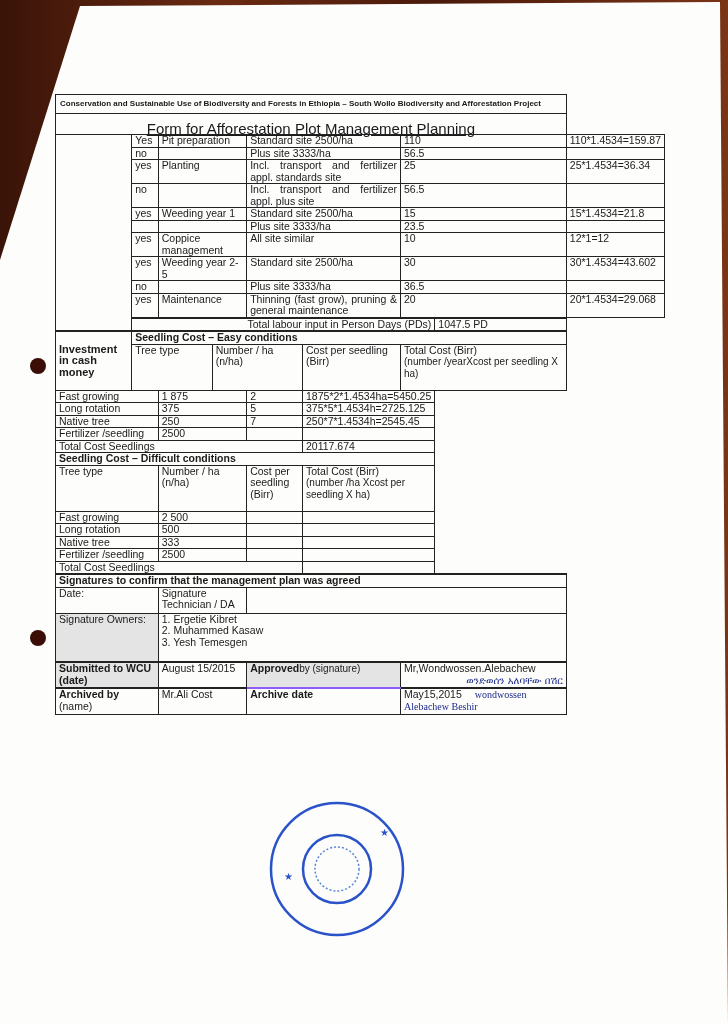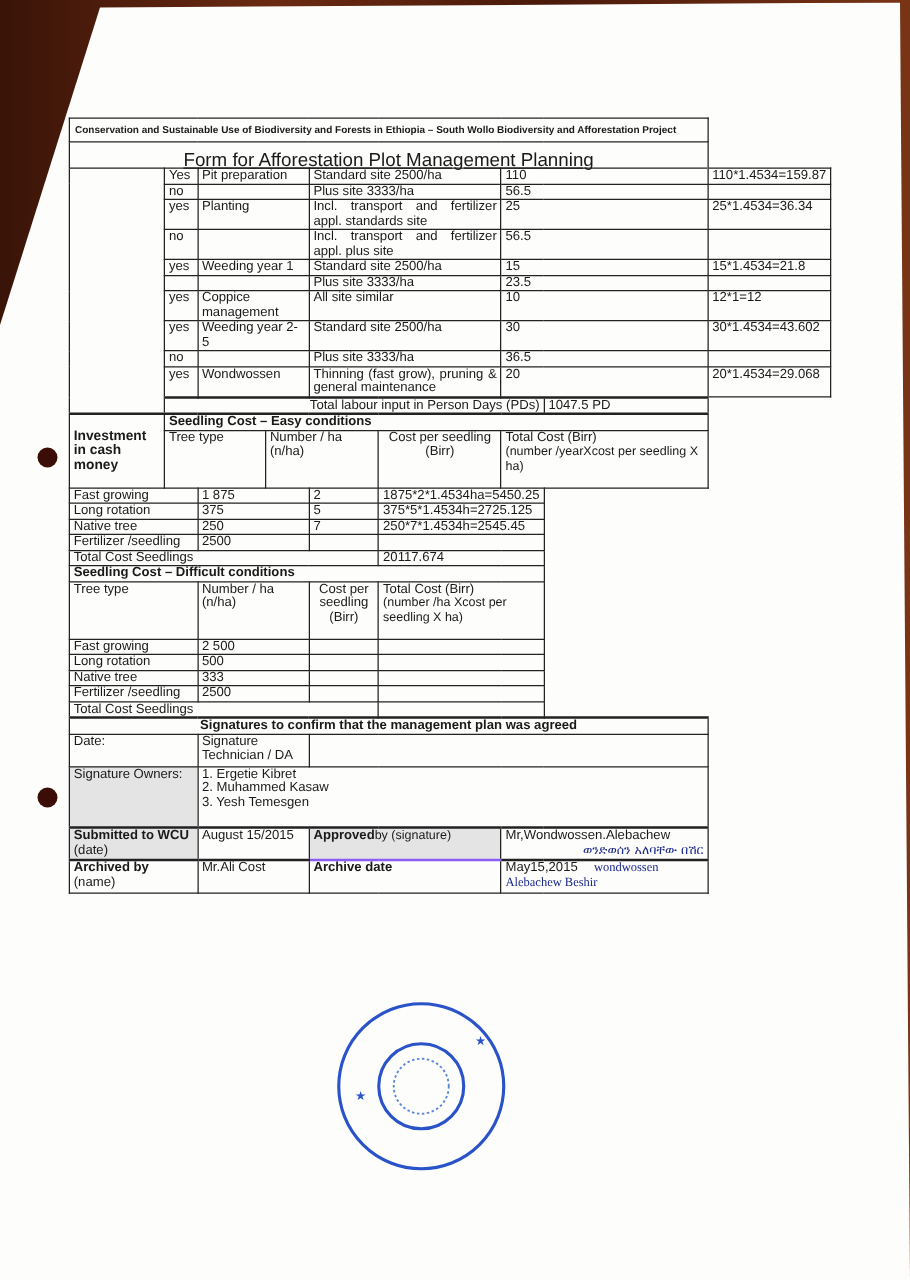--- a/index.html
+++ b/index.html
@@ -13,21 +13,21 @@
     background:#fdfdfc;
     clip-path: polygon(80px 6px, 720px 2px, 728px 1024px, 0 1024px, 0 260px);
   }
   .sheet { position:absolute; left:55px; top:94px; width:610px; color:#1a1a1a; }
   table { border-collapse:collapse; width:100%; }
   td { border:1px solid #222; padding:0 3px; font-size:10.5px; line-height:11.5px; vertical-align:top; }
   .hdr { font-weight:bold; font-size:8px; height:18px; vertical-align:middle; padding-left:4px; }
   .title { font-size:15px; text-align:center; text-decoration:underline; height:20px; vertical-align:bottom; border-bottom:none;}
   .bold { font-weight:bold; }
   .small { font-size:10px; }
-  .center { text-align:center; }
+  .center { }
   .gray { background:#e4e4e4; }
   .hole { position:absolute; width:16px; height:16px; border-radius:50%; background:#3a0e06; left:30px; }
   .stamp { position:absolute; left:268px; top:800px; width:138px; height:138px; }
   .amharic { color:#1c2a8a; font-family:"DejaVu Serif", serif; font-size:10px; }
   .sigblue { color:#1c2a8a; font-family:"Liberation Serif", serif; font-size:10px;margin-left:10px; }
 </style>
 </head>
 <body>
 
 <div class="paper"></div>
@@ -115,21 +115,21 @@
         </tr>
         <tr>
           <td colspan="1">no</td>
           <td colspan="2"></td>
           <td colspan="2" style="text-align: justify;">Plus site 3333/ha</td>
           <td colspan="2">36.5</td>
           <td colspan="1"></td>
         </tr>
         <tr>
           <td colspan="1">yes</td>
-          <td colspan="2">Wondwossen</td>
+          <td colspan="2">Maintenance</td>
           <td colspan="2" style="text-align: justify;">Thinning (fast grow), pruning &amp; general maintenance</td>
           <td colspan="2">20</td>
           <td colspan="1">20*1.4534=29.068</td>
         </tr>
       </tbody>
     <tbody>
         <tr>
       <td style="border-top:none;border-bottom:none"></td>
       <td colspan="6" style="text-align:right;border-top:2px solid #222">Total labour input in Person Days (PDs)</td>
       <td style="border-top:2px solid #222">1047.5 PD</td>
@@ -234,21 +234,21 @@
     </tr>
     <tr style="height:49px">
       <td colspan="2" class="gray">Signature Owners:</td>
       <td colspan="6" id="owners-cell">
             <div>1. Ergetie Kibret</div>
             <div>2. Muhammed Kasaw</div>
             <div>3. Yesh Temesgen</div>
           </td>
     </tr>
     <tr style="height:26px">
-      <td colspan="2" class="gray bold" style="border-top:2px solid #222"><span>Submitted to WCU</span> <span style="font-weight:normal">(date)</span></td>
+      <td colspan="2" class="gray bold" style="border-top:2px solid #222"><span>Submitted to WCU</span> <span style="font-weight:bold">(date)</span></td>
       <td colspan="2" style="border-top:2px solid #222">August 15/2015</td>
       <td colspan="2" class="gray bold" style="border-top:2px solid #222"><span>Approved</span><span class="small" style="font-weight:normal">by (signature)</span></td>
       <td colspan="2" style="border-top:2px solid #222">
         <div>Mr,Wondwossen.Alebachew</div>
         <div class="amharic" style="text-align:right">ወንድወሰን አለባቸው በሽር</div>
       </td>
     </tr>
     <tr style="height:26px">
       <td colspan="2" class="bold" style="border-top:2px solid #222"><span>Archived by</span> <span style="font-weight:normal">(name)</span></td>
       <td colspan="2" style="border-top:2px solid #222">Mr.Ali Cost</td>

